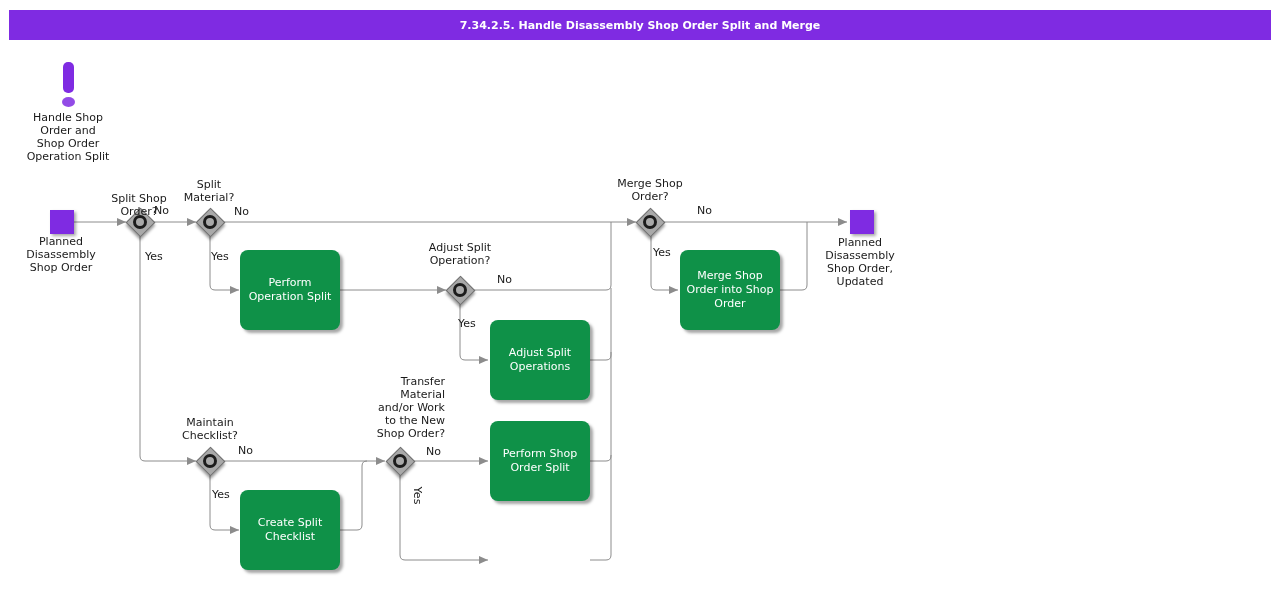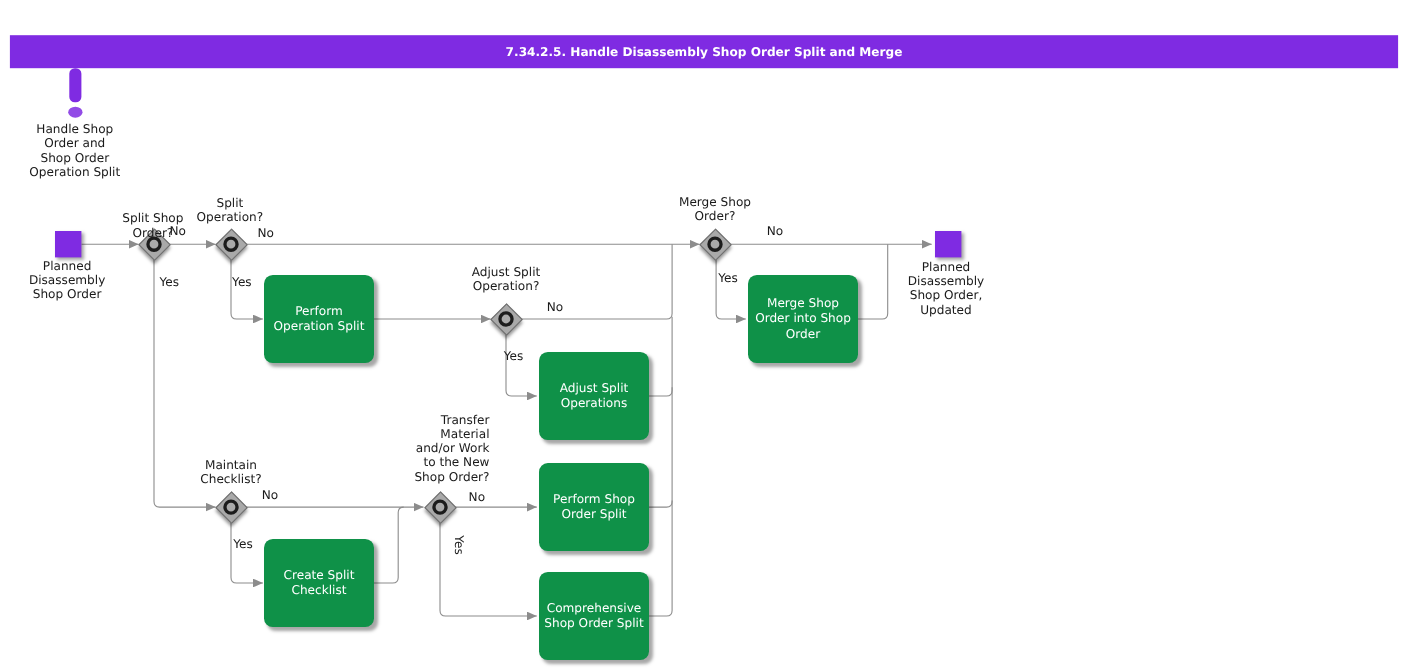--- a/index.html
+++ b/index.html
@@ -10,21 +10,21 @@
     --gwborder:#6F6F6F;
     --ink:#1A1A1A;
   }
   html,body{margin:0;padding:0;background:#fff;}
   body{font-family:"DejaVu Sans", sans-serif;}
   .canvas{position:relative;width:1280px;height:610px;background:#fff;overflow:hidden;}
 
   .titlebar{
     position:absolute;left:9px;top:10px;width:1262px;height:30px;
     background:var(--purple);color:#fff;font-size:11px;font-weight:bold;
-    display:flex;align-items:center;justify-content:center;margin-top:22px;
+    display:flex;align-items:center;justify-content:center;
   }
 
   .edges{position:absolute;left:0;top:0;pointer-events:none;}
 
   .lbl{
     position:absolute;font-size:11px;line-height:13px;color:var(--ink);
     text-align:center;white-space:pre-line;
   }
   .edge-lbl{
     position:absolute;font-size:11px;line-height:13px;color:var(--ink);
@@ -131,21 +131,21 @@
   <div class="lbl" style="left:94px;top:192px;width:90px;">Split Shop
 Order?</div>
   <div class="edge-lbl" style="left:154px;top:204px;">No</div>
   <div class="edge-lbl" style="left:145px;top:250px;">Yes</div>
 
   <div class="gateway" style="left:197px;top:209px;">
     <div class="gw-shape"></div>
     <div class="gw-circle"></div>
   </div>
   <div class="lbl" style="left:164px;top:178px;width:90px;">Split
-Operation?</div>
+Material?</div>
   <div class="edge-lbl" style="left:234px;top:205px;">No</div>
   <div class="edge-lbl" style="left:211px;top:250px;">Yes</div>
 
   <div class="gateway" style="left:447px;top:277px;">
     <div class="gw-shape"></div>
     <div class="gw-circle"></div>
   </div>
   <div class="lbl" style="left:415px;top:241px;width:90px;">Adjust Split
 Operation?</div>
   <div class="edge-lbl" style="left:497px;top:273px;">No</div>
@@ -185,16 +185,14 @@
 Operation Split</div>
   <div class="activity" style="left:490px;top:320px;">Adjust Split
 Operations</div>
   <div class="activity" style="left:680px;top:250px;">Merge Shop
 Order into Shop
 Order</div>
   <div class="activity" style="left:240px;top:490px;">Create Split
 Checklist</div>
   <div class="activity" style="left:490px;top:421px;">Perform Shop
 Order Split</div>
-  <div class="activity" style="left:490px;top:520px;">Comprehensive
-Shop Order Split</div>
 
 </div>
 
 </body></html>

